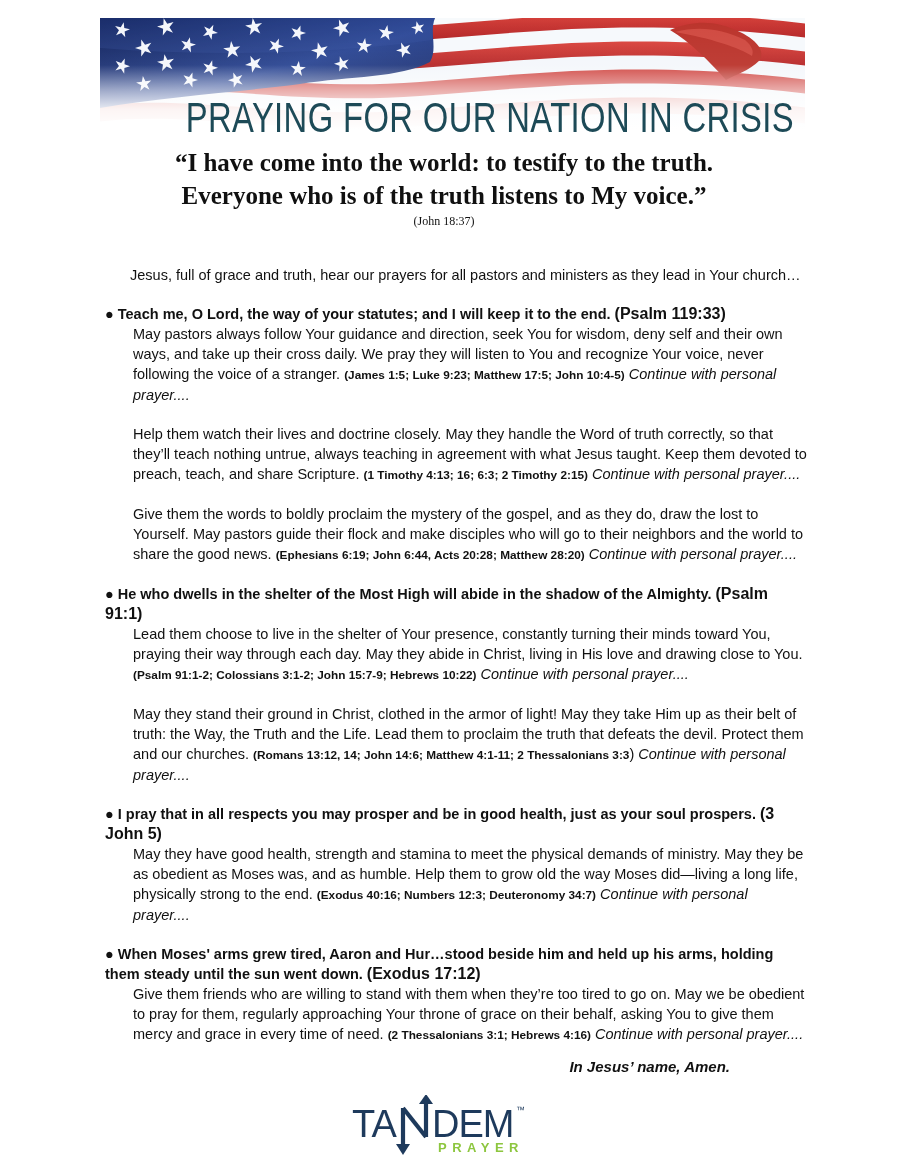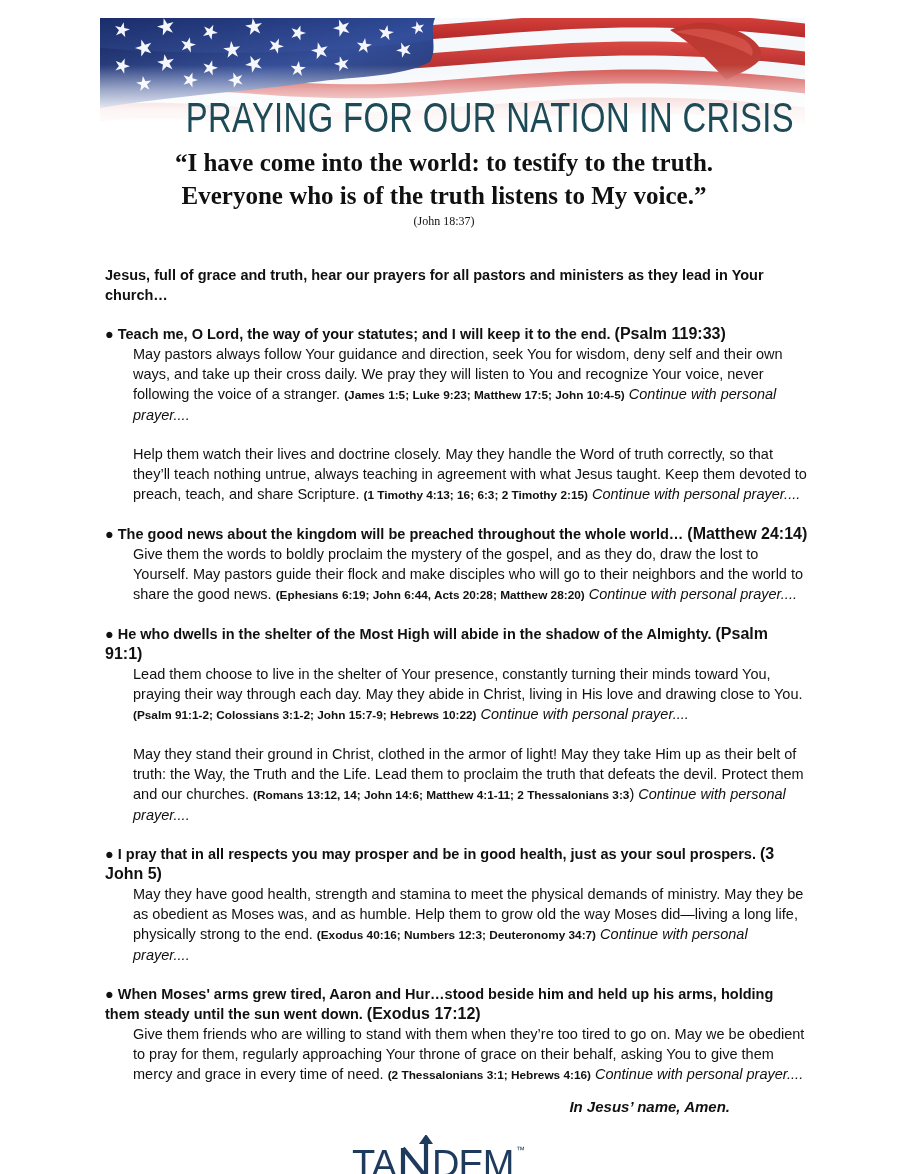--- a/index.html
+++ b/index.html
@@ -14,21 +14,21 @@
      font-size:42px;font-weight:400;letter-spacing:0.5px;color:#1d4a57;}
 
   
   .quote{margin-top:16px;text-align:center;font-family:"Liberation Serif",serif;
      font-weight:bold;font-size:25px;line-height:33px;color:#101010;}
   .quote-ref{margin-top:2px;text-align:center;font-family:"Liberation Serif",serif;
      font-size:12px;color:#101010;}
 
   
   .content{margin:36px 80px 0 105px;font-size:14.5px;line-height:20px;color:#111;}
-  .intro{font-weight:bold;}
+  .intro{font-weight:normal;margin-left:25px;}
   .section{margin-top:19px;}
   .head{font-weight:bold;}
   .head .ref{font-size:16px;}
   .bullet{margin-right:4px;}
   .pbody{margin-left:28px;}
   .cite{font-weight:bold;font-size:11.8px;}
   .cont{font-style:italic;}
   .amen{margin-top:12px;text-align:right;padding-right:78px;font-style:italic;font-weight:700;font-size:15px;}
 
   
@@ -129,21 +129,20 @@
     <div class="section">
       <div class="head"><span class="bullet">●</span><span>Teach me, O Lord, the way of your statutes; and I will keep it to the end.</span> <span class="ref">(Psalm 119:33)</span></div>
       <div class="pbody"><span>May pastors always follow Your guidance and direction, seek You for wisdom, deny self and their own ways, and take up their cross daily. We pray they will listen to You and recognize Your voice, never following the voice of a stranger.</span> <span class="cite">(James 1:5; Luke 9:23; Matthew 17:5; John 10:4-5)</span><span></span> <span class="cont">Continue with personal prayer....</span></div>
     </div>
 
     <div class="section">
       <div class="pbody"><span>Help them watch their lives and doctrine closely. May they handle the Word of truth correctly, so that they’ll teach nothing untrue, always teaching in agreement with what Jesus taught. Keep them devoted to preach, teach, and share Scripture.</span> <span class="cite">(1 Timothy 4:13; 16; 6:3; 2 Timothy 2:15)</span><span></span> <span class="cont">Continue with personal prayer....</span></div>
     </div>
 
     <div class="section">
-      <div class="head"><span class="bullet">●</span><span>The good news about the kingdom will be preached throughout the whole world…</span> <span class="ref">(Matthew 24:14)</span></div>
       <div class="pbody"><span>Give them the words to boldly proclaim the mystery of the gospel, and as they do, draw the lost to Yourself. May pastors guide their flock and make disciples who will go to their neighbors and the world to share the good news.</span> <span class="cite">(Ephesians 6:19;  John 6:44, Acts 20:28; Matthew 28:20)</span><span></span> <span class="cont">Continue with personal prayer....</span></div>
     </div>
 
     <div class="section">
       <div class="head"><span class="bullet">●</span><span>He who dwells in the shelter of the Most High will abide in the shadow of the Almighty.</span> <span class="ref">(Psalm 91:1)</span></div>
       <div class="pbody"><span>Lead them choose to live in the shelter of Your presence, constantly turning their minds toward You, praying their way through each day. May they abide in Christ, living in His love and drawing close to You.</span> <span class="cite">(Psalm 91:1-2; Colossians 3:1-2; John 15:7-9; Hebrews 10:22)</span><span></span> <span class="cont">Continue with personal prayer....</span></div>
     </div>
 
     <div class="section">
       <div class="pbody"><span>May they stand their ground in Christ, clothed in the armor of light! May they take Him up as their belt of truth: the Way, the Truth and the Life. Lead them to proclaim the truth that defeats the devil. Protect them and our churches.</span> <span class="cite">(Romans 13:12, 14; John 14:6; Matthew 4:1-11; 2 Thessalonians 3:3</span><span>)</span> <span class="cont">Continue with personal prayer....</span></div>

